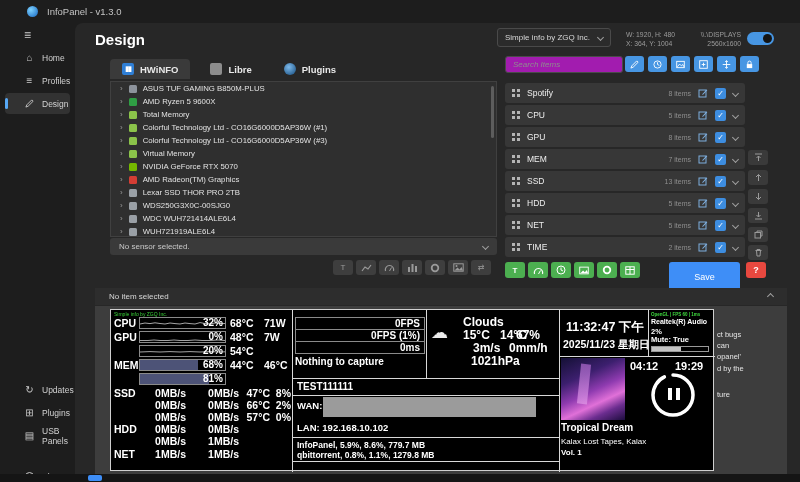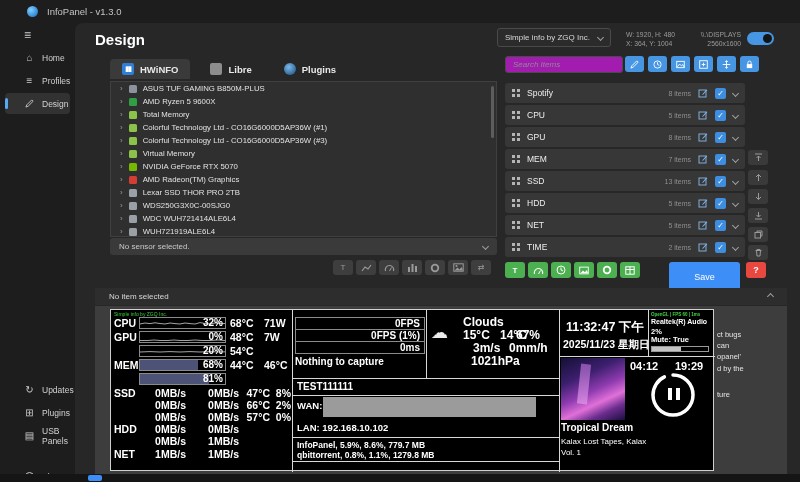--- a/index.html
+++ b/index.html
@@ -670,19 +670,19 @@
       <div class="pv" style="left:564px;top:50px;font-size:11px">19:29</div>
       <svg class="ring" width="48" height="48">
           <circle cx="24" cy="24" r="20" fill="none" stroke="#fff" stroke-width="3.5" stroke-linecap="round" stroke-dasharray="116 126" transform="rotate(-90 24 24)"></circle>
         </svg>
       <div class="pause">
           <i></i>
           <i></i>
         </div>
       <div class="pv" style="left:450px;top:112px;font-size:10px">Tropical Dream</div>
       <div class="pv" style="left:450px;top:127px;font-size:8px;font-weight:normal">Kalax Lost Tapes, Kalax</div>
-      <div class="pv" style="left:450px;top:138px;font-size:8px;font-weight:normal">Vol. 1</div>
+      <div class="pv" style="left:450px;top:138px;font-size:8px;font-weight:bold">Vol. 1</div>
     </div>
   </div>
 </div>
 
 <div class="abs bottomstrip"></div>
 <div class="abs taskbar-accent"></div>
 
 </body></html>

